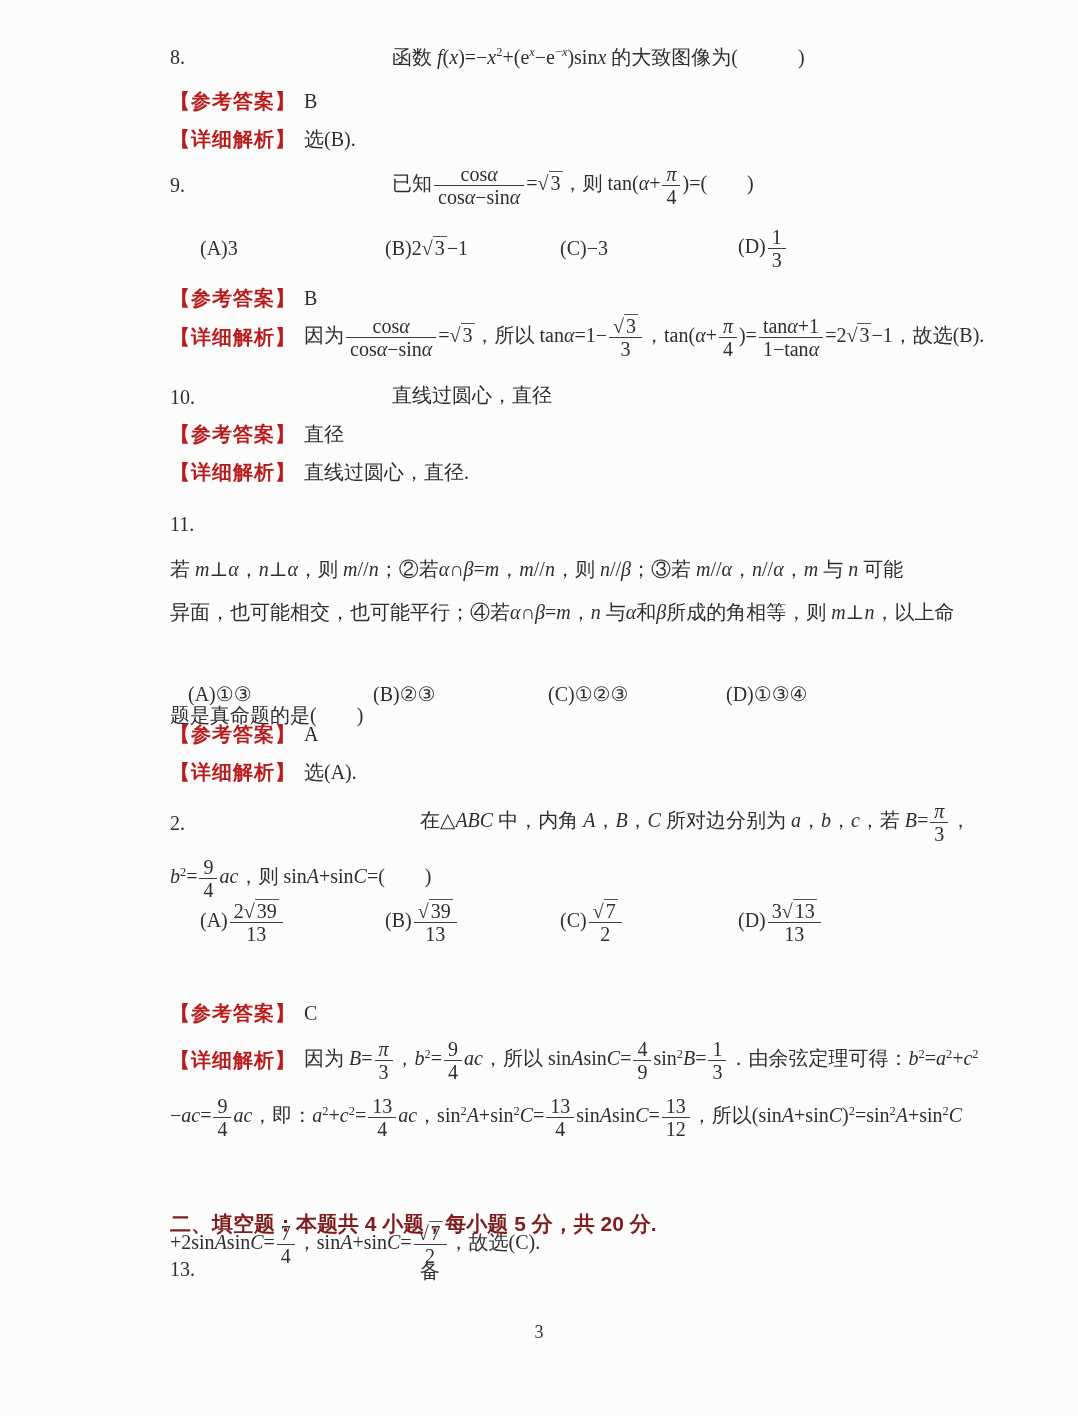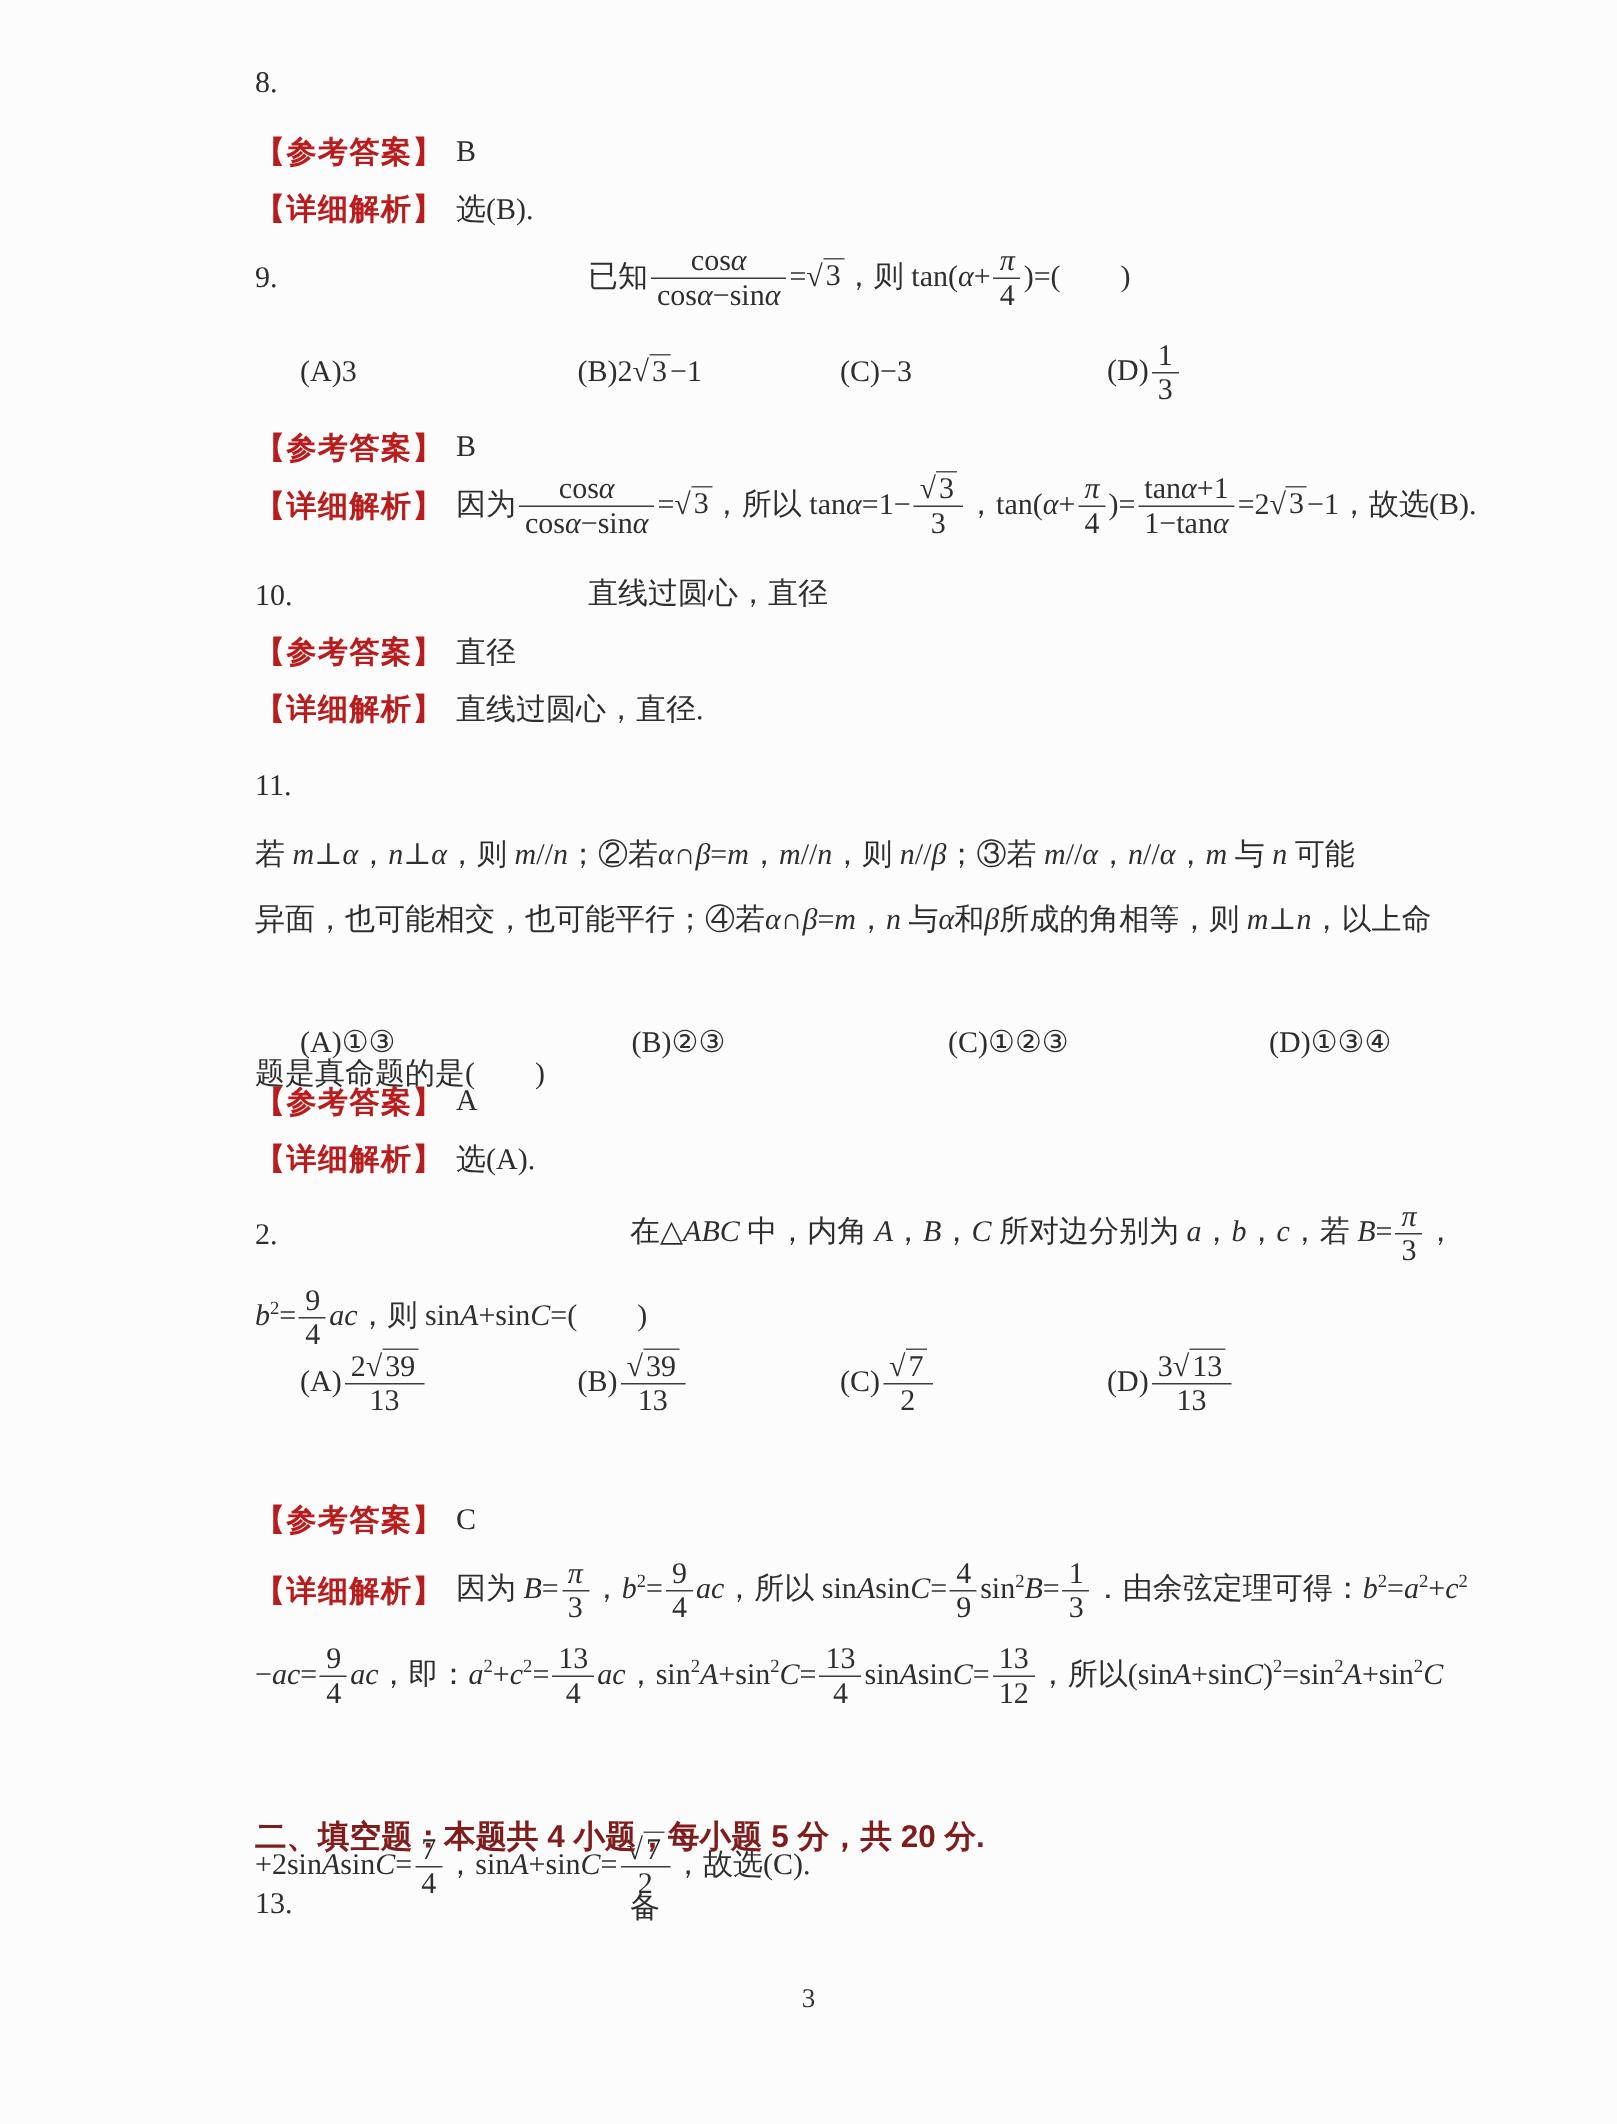--- a/index.html
+++ b/index.html
@@ -34,20 +34,21 @@
   }
   .footer{left:0;width:100%;text-align:center;font-size:18px;color:#333;}
 </style>
 </head>
 <body>
 
 <div class="page">
 
   <div class="abs q-row" style="top:44px;left:170px;">
     <span class="qnum">8.</span>
+    <span class="line">函数 <i>f</i>(<i>x</i>)=−<i>x</i><sup>2</sup>+(e<sup><i>x</i></sup>−e<sup>−<i>x</i></sup>)sin<i>x</i> 的大致图像为(   )</span>
   </div>
   <div class="abs ans-row" style="top:88px;left:170px;">
     <span class="red">【参考答案】</span>
     <span>B</span>
   </div>
   <div class="abs ana-row" style="top:126px;left:170px;">
     <span class="red">【详细解析】</span>
     <span>选(B).</span>
   </div>
 
@@ -80,21 +81,21 @@
   </div>
   <div class="abs ana-row" style="top:459px;left:170px;">
     <span class="red">【详细解析】</span>
     <span>直线过圆心，直径.</span>
   </div>
 
   <div class="abs" style="top:513px;left:170px;">11.</div>
   <div class="abs line" style="top:556px;left:170px;text-align:center;">若 <i>m</i>⊥<i>α</i>，<i>n</i>⊥<i>α</i>，则 <i>m</i>//<i>n</i>；②若<i>α</i>∩<i>β</i>=<i>m</i>，<i>m</i>//<i>n</i>，则 <i>n</i>//<i>β</i>；③若 <i>m</i>//<i>α</i>，<i>n</i>//<i>α</i>，<i>m</i> 与 <i>n</i> 可能</div>
   <div class="abs line" style="top:599px;left:170px;">异面，也可能相交，也可能平行；④若<i>α</i>∩<i>β</i>=<i>m</i>，<i>n</i> 与<i>α</i>和<i>β</i>所成的角相等，则 <i>m</i>⊥<i>n</i>，以上命</div>
   <div class="abs line" style="top:660px;left:170px;margin-top:42px;">题是真命题的是(  )</div>
-  <div class="abs opts" style="top:682px;left:200px;width:860px;gap:36px;">
+  <div class="abs opts" style="top:682px;left:188px;width:860px;">
     <span class="opt">(A)①③</span>
     <span class="opt">(B)②③</span>
     <span class="opt">(C)①②③</span>
     <span class="opt">(D)①③④</span>
   </div>
   <div class="abs ans-row" style="top:721px;left:170px;">
     <span class="red">【参考答案】</span>
     <span>A</span>
   </div>
   <div class="abs ana-row" style="top:759px;left:170px;">

